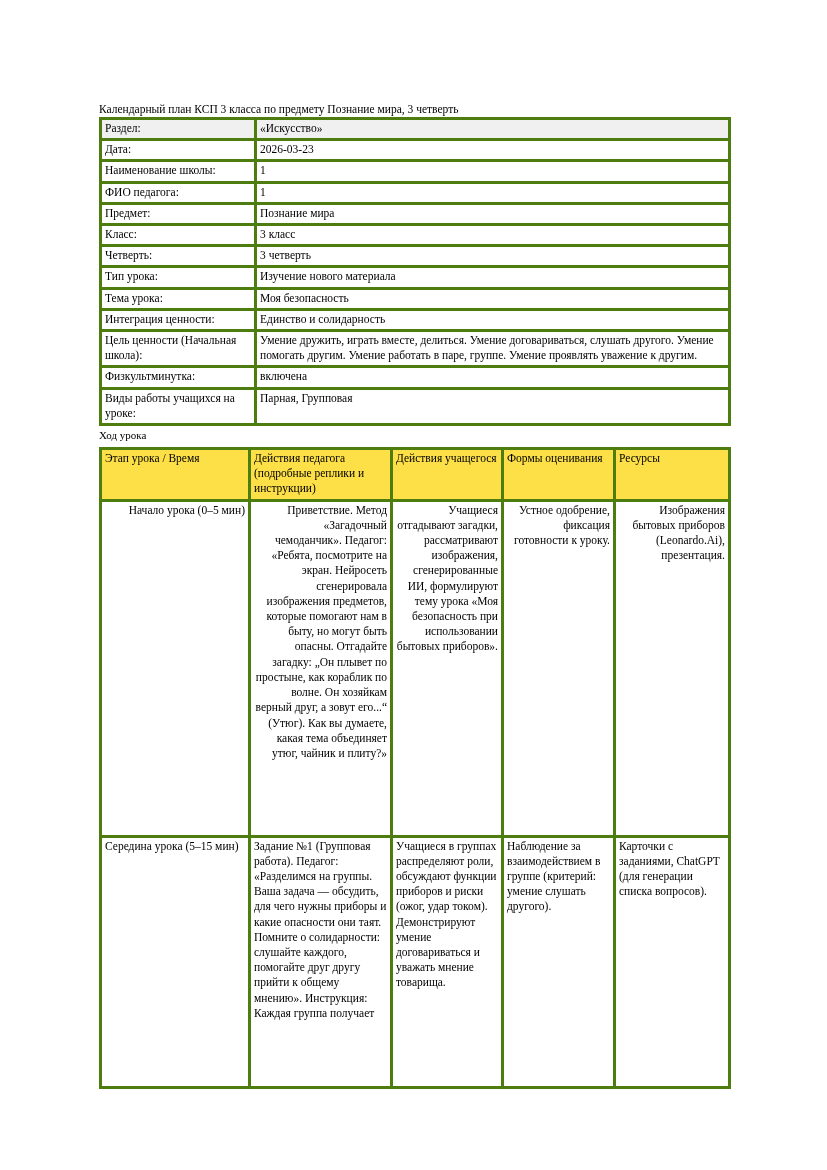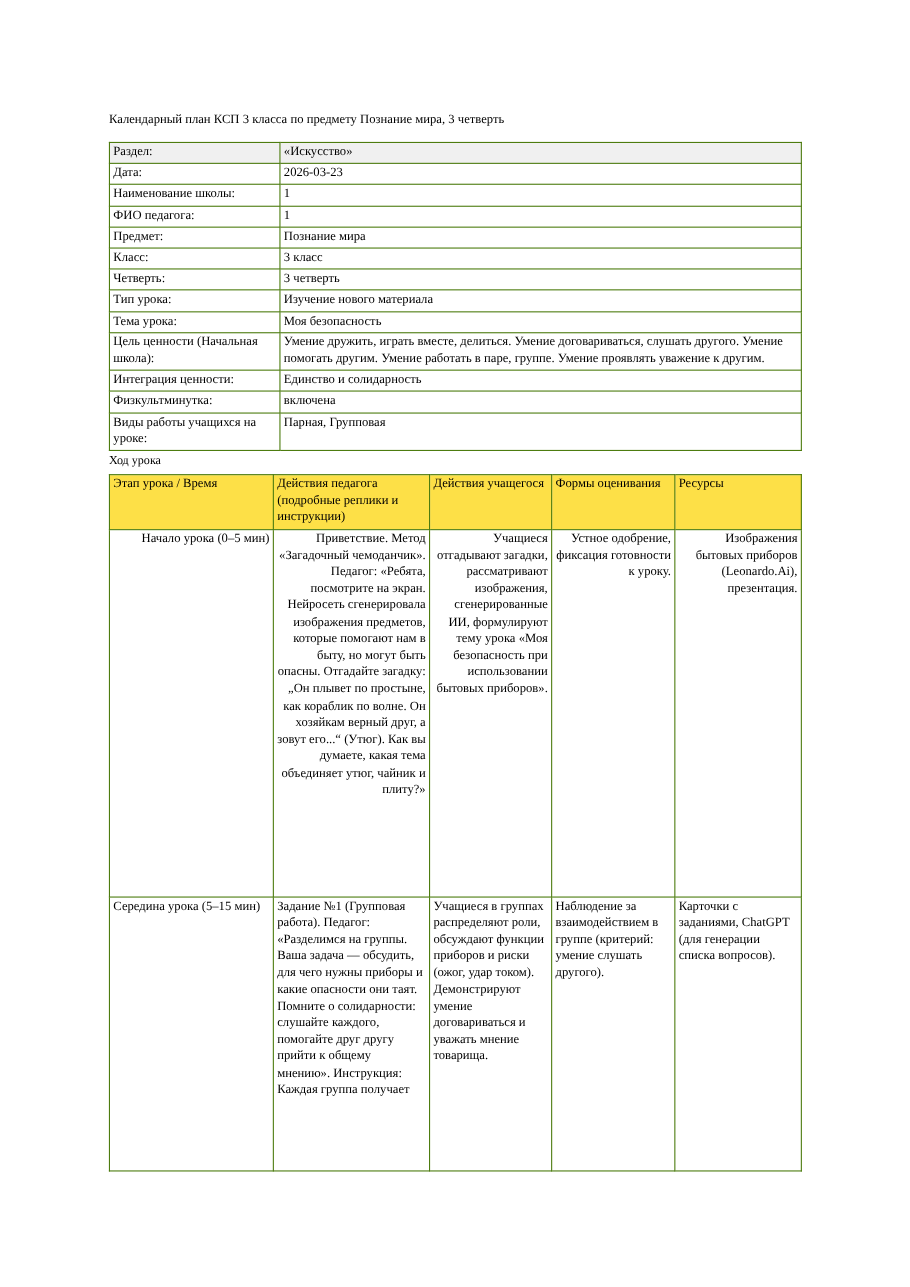--- a/index.html
+++ b/index.html
@@ -25,33 +25,33 @@
   .content {
     position: absolute;
     left: 99px;
     top: 101px;
     width: 629px;
   }
 
   .doc-title {
     font-size: 11.5px;
     line-height: 16px;
-    margin: 0 0 12px 0;
+    margin: 0 0 0 0;
     white-space: nowrap;
   }
 
   table {
     border-collapse: collapse;
     width: 629px;
     table-layout: fixed;
     font-size: 11.5px;
     line-height: 15.2px;
   }
   table td, table th {
-    border: 1px solid #4d7c0f;
+    border: 3px solid #4d7c0f;
     padding: 1px 3px 2px 3px;
     vertical-align: top;
     text-align: left;
     font-weight: normal;
     word-wrap: break-word;
     overflow-wrap: break-word;
     hyphens: none;
   }
 
   
@@ -121,26 +121,26 @@
         </tr>
         <tr>
           <td>Тип урока:</td>
           <td>Изучение нового материала</td>
         </tr>
         <tr>
           <td>Тема урока:</td>
           <td>Моя безопасность</td>
         </tr>
         <tr>
+          <td>Интеграция ценности:</td>
+          <td>Единство и солидарность</td>
+        </tr>
+        <tr>
           <td>Цель ценности (Начальная школа):</td>
           <td>Умение дружить, играть вместе, делиться. Умение договариваться, слушать другого. Умение помогать другим. Умение работать в паре, группе. Умение проявлять уважение к другим.</td>
-        </tr>
-        <tr>
-          <td>Интеграция ценности:</td>
-          <td>Единство и солидарность</td>
         </tr>
         <tr>
           <td>Физкультминутка:</td>
           <td>включена</td>
         </tr>
         <tr>
           <td>Виды работы учащихся на уроке:</td>
           <td>Парная, Групповая</td>
         </tr>
       </tbody>

